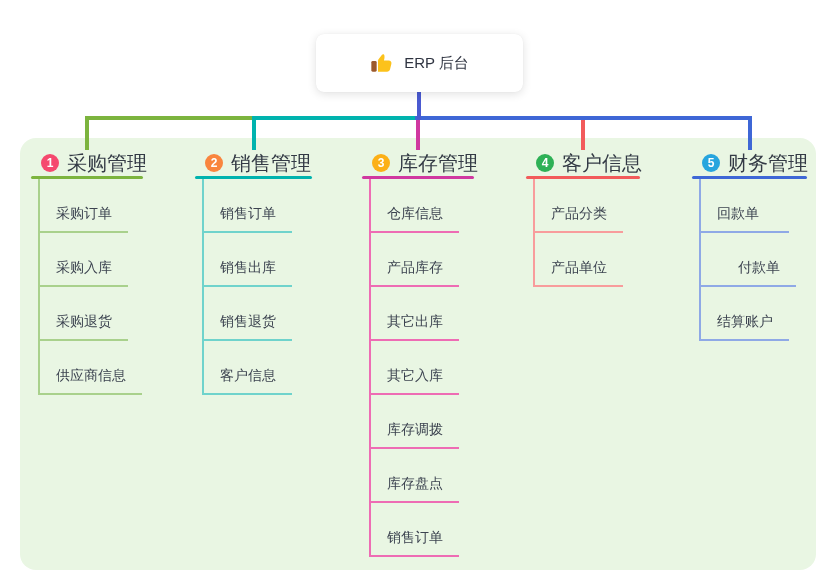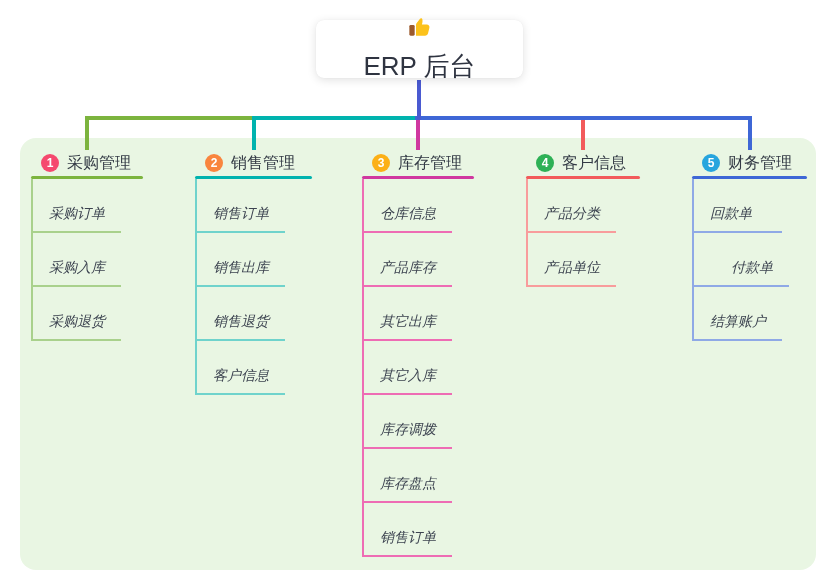--- a/index.html
+++ b/index.html
@@ -4,40 +4,40 @@
 <style>
   html,body{margin:0;padding:0;background:#ffffff;}
   body{font-family:"Liberation Sans","DejaVu Sans",sans-serif;}
   #stage{position:relative;width:839px;height:588px;background:#ffffff;overflow:hidden;}
 
   
   .panel{position:absolute;left:20px;top:138px;width:796px;height:432px;
          background:#e9f6e3;border-radius:16px;}
 
   
-  .root-card{position:absolute;left:316px;top:20px;width:207px;height:58px;
+  .root-card{position:absolute;left:316px;top:34px;width:207px;height:58px;
              background:#ffffff;border-radius:8px;
              box-shadow:0 2px 10px rgba(0,0,0,.12),0 0 1px rgba(0,0,0,.08);
              display:flex;align-items:center;justify-content:center;gap:10px;
-             font-size:26px;font-weight:500;color:#2f3441;z-index:5;flex-direction:column;}
+             font-size:15px;font-weight:500;color:#2f3441;z-index:5;}
   .root-card .thumb{width:24px;height:24px;flex:0 0 auto;display:block;}
 
   
   .seg{position:absolute;}
 
   
   .branch{position:absolute;top:150px;z-index:2;}
   .branch-title{display:flex;align-items:center;gap:8px;height:26px;
                 padding-left:10px;box-sizing:border-box;}
-  .branch-title .label{font-size:16px;font-weight:500;color:#333a45;white-space:nowrap;}
+  .branch-title .label{font-size:20px;font-weight:500;color:#333a45;white-space:nowrap;}
   .badge{width:18px;height:18px;border-radius:50%;color:#ffffff;font-size:12px;
          font-weight:700;display:flex;align-items:center;justify-content:center;
          flex:0 0 auto;line-height:1;}
   .title-rule{height:3px;border-radius:2px;}
-  .children{border-left:2px solid;font-style:italic;}
+  .children{margin-left:7px;border-left:2px solid;}
   .child{box-sizing:border-box;height:54px;border-bottom:2px solid;
          display:flex;align-items:flex-end;padding:0 16px 8px 16px;
          width:max-content;min-width:88px;white-space:nowrap;
          font-size:14px;color:#3c4350;}
 </style>
 </head>
 <body>
 
 <div id="stage">
   <div class="panel"></div>
@@ -67,20 +67,21 @@
       <div class="branch" style="left: 31px;">
         <div class="branch-title">
           <span class="badge" style="background: rgb(245, 73, 110);">1</span>
           <span class="label">采购管理</span>
         </div>
         <div class="title-rule" style="width: 112px; background: rgb(124, 180, 62);"></div>
         <div class="children" style="border-left-color: rgb(169, 209, 140);">
           <div class="child" style="border-bottom-color: rgb(169, 209, 140);">采购订单</div>
           <div class="child" style="border-bottom-color: rgb(169, 209, 140);">采购入库</div>
           <div class="child" style="border-bottom-color: rgb(169, 209, 140);">采购退货</div>
+          <div class="child" style="border-bottom-color: rgb(169, 209, 140);">供应商信息</div>
         </div>
       </div>
       <div class="branch" style="left: 195px;">
         <div class="branch-title">
           <span class="badge" style="background: rgb(249, 133, 62);">2</span>
           <span class="label">销售管理</span>
         </div>
         <div class="title-rule" style="width: 117px; background: rgb(0, 179, 174);"></div>
         <div class="children" style="border-left-color: rgb(111, 211, 204);">
           <div class="child" style="border-bottom-color: rgb(111, 211, 204);">销售订单</div>

